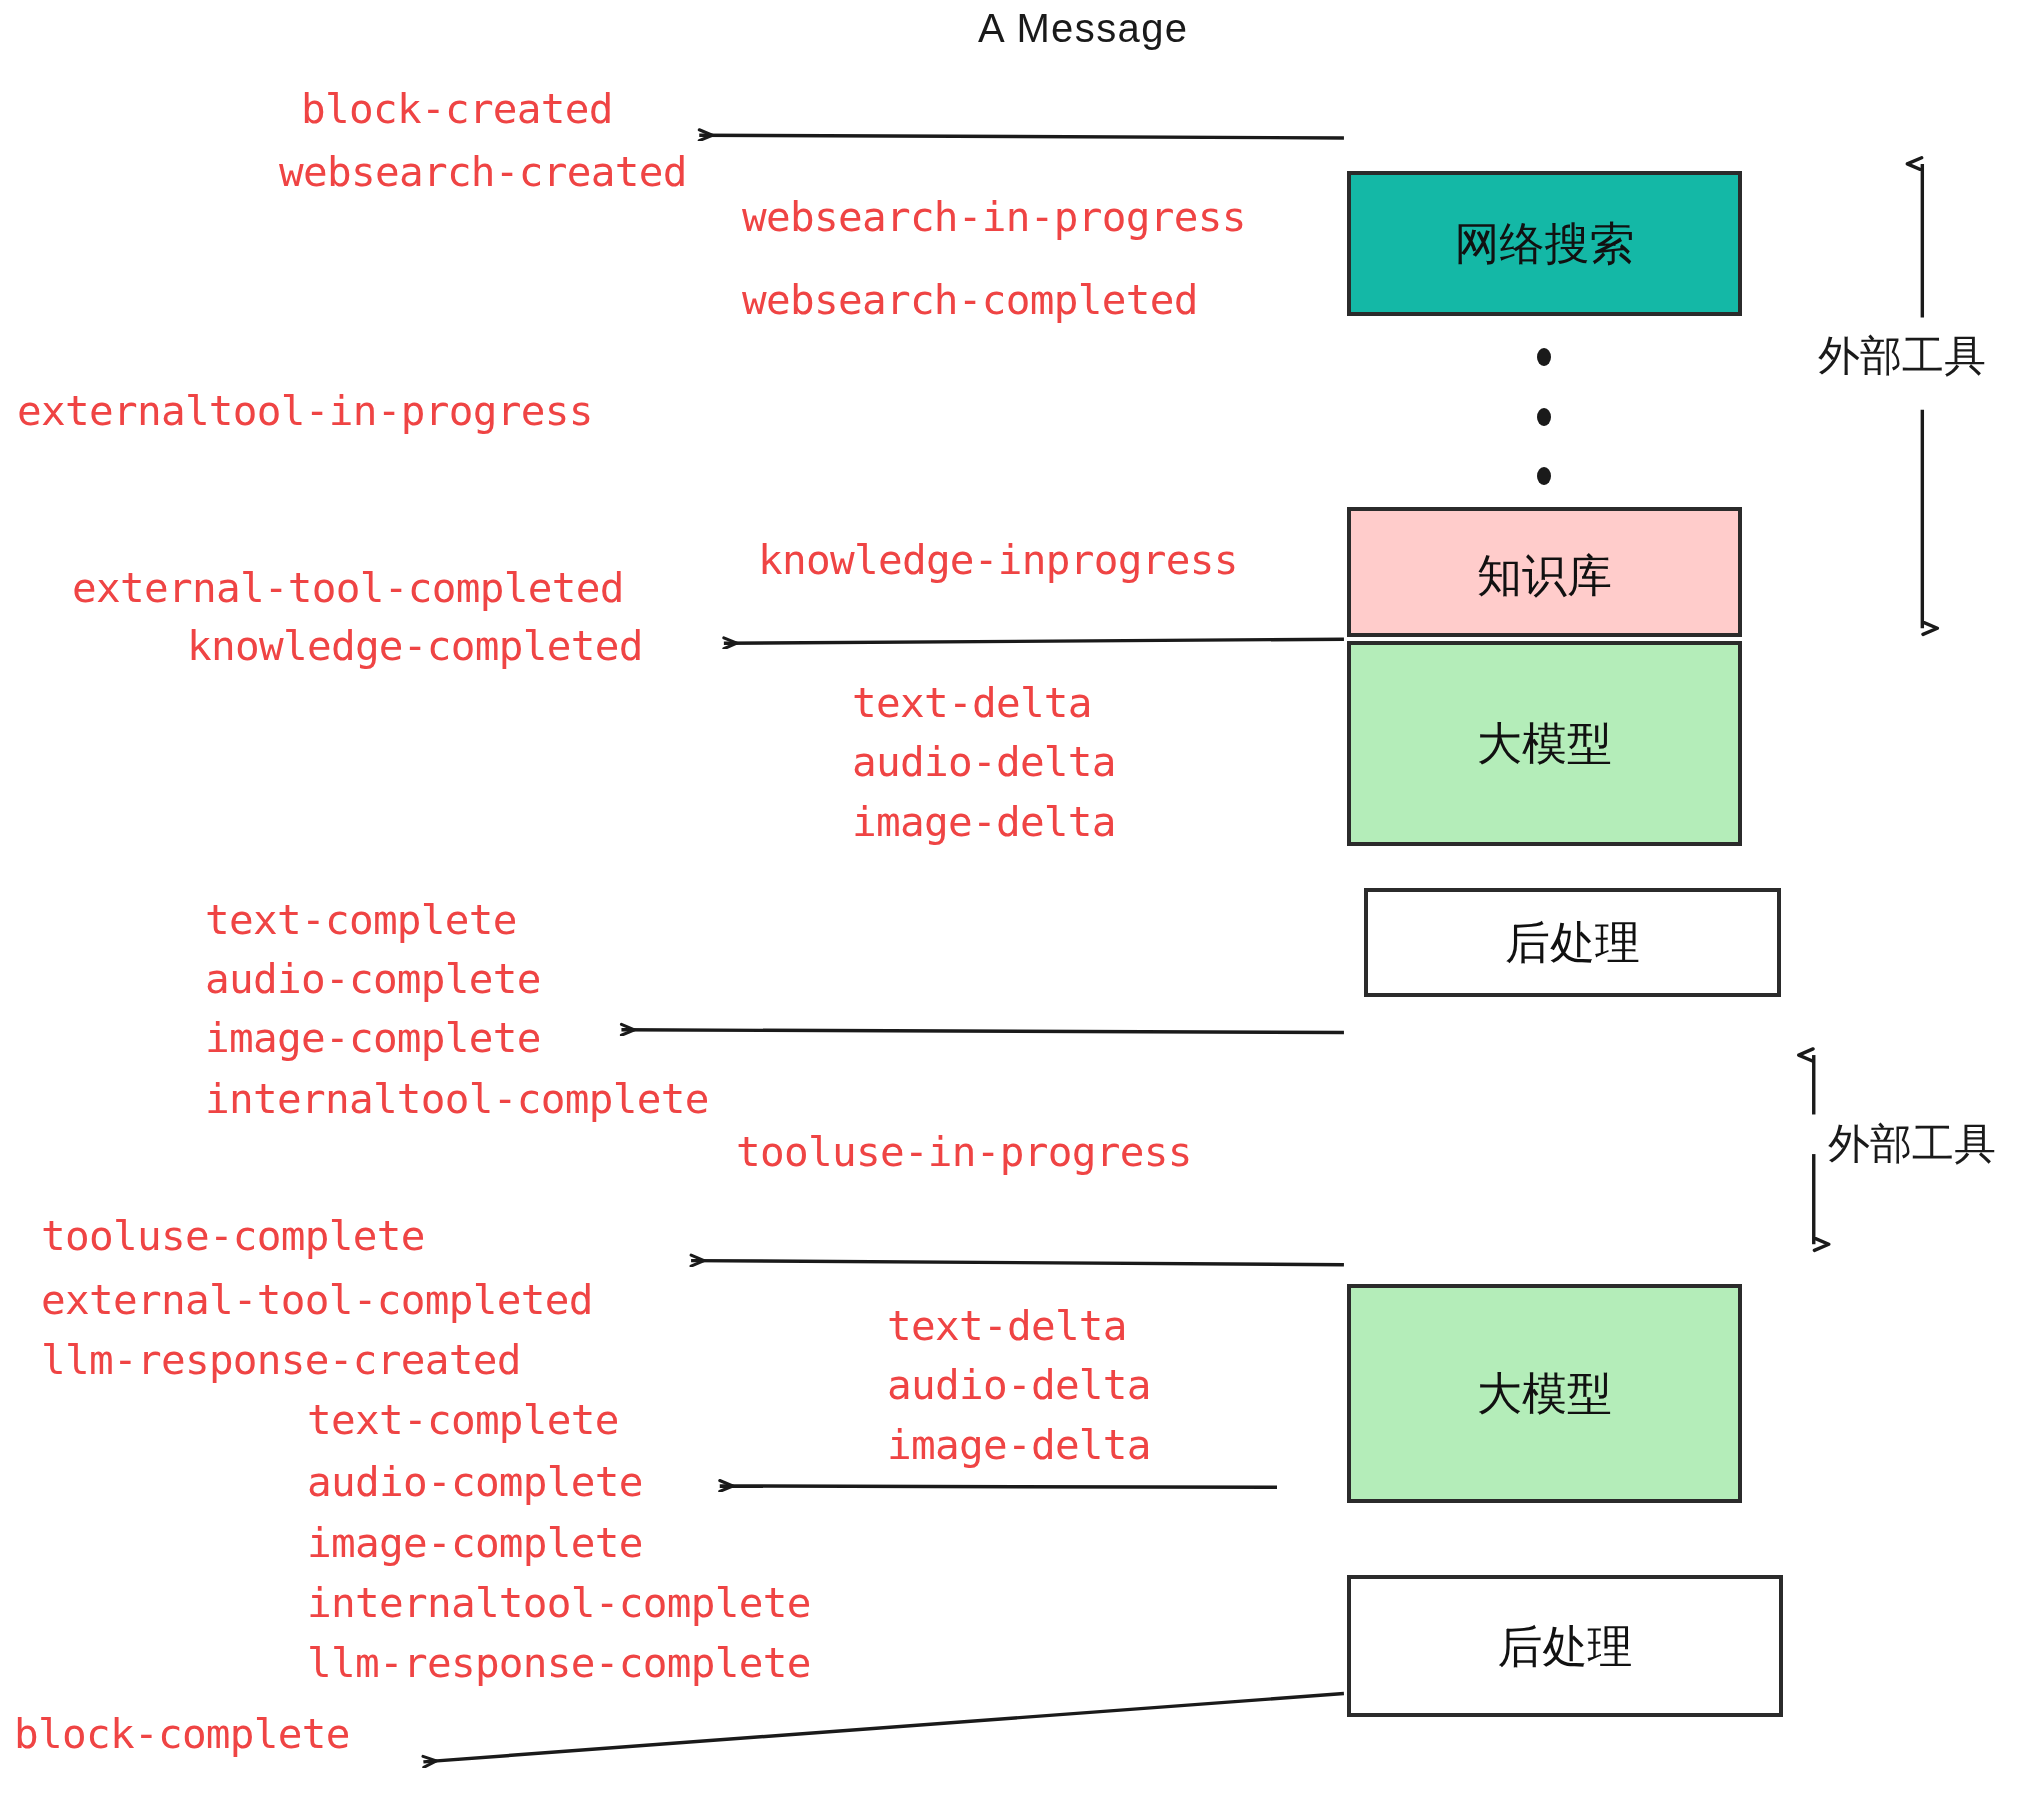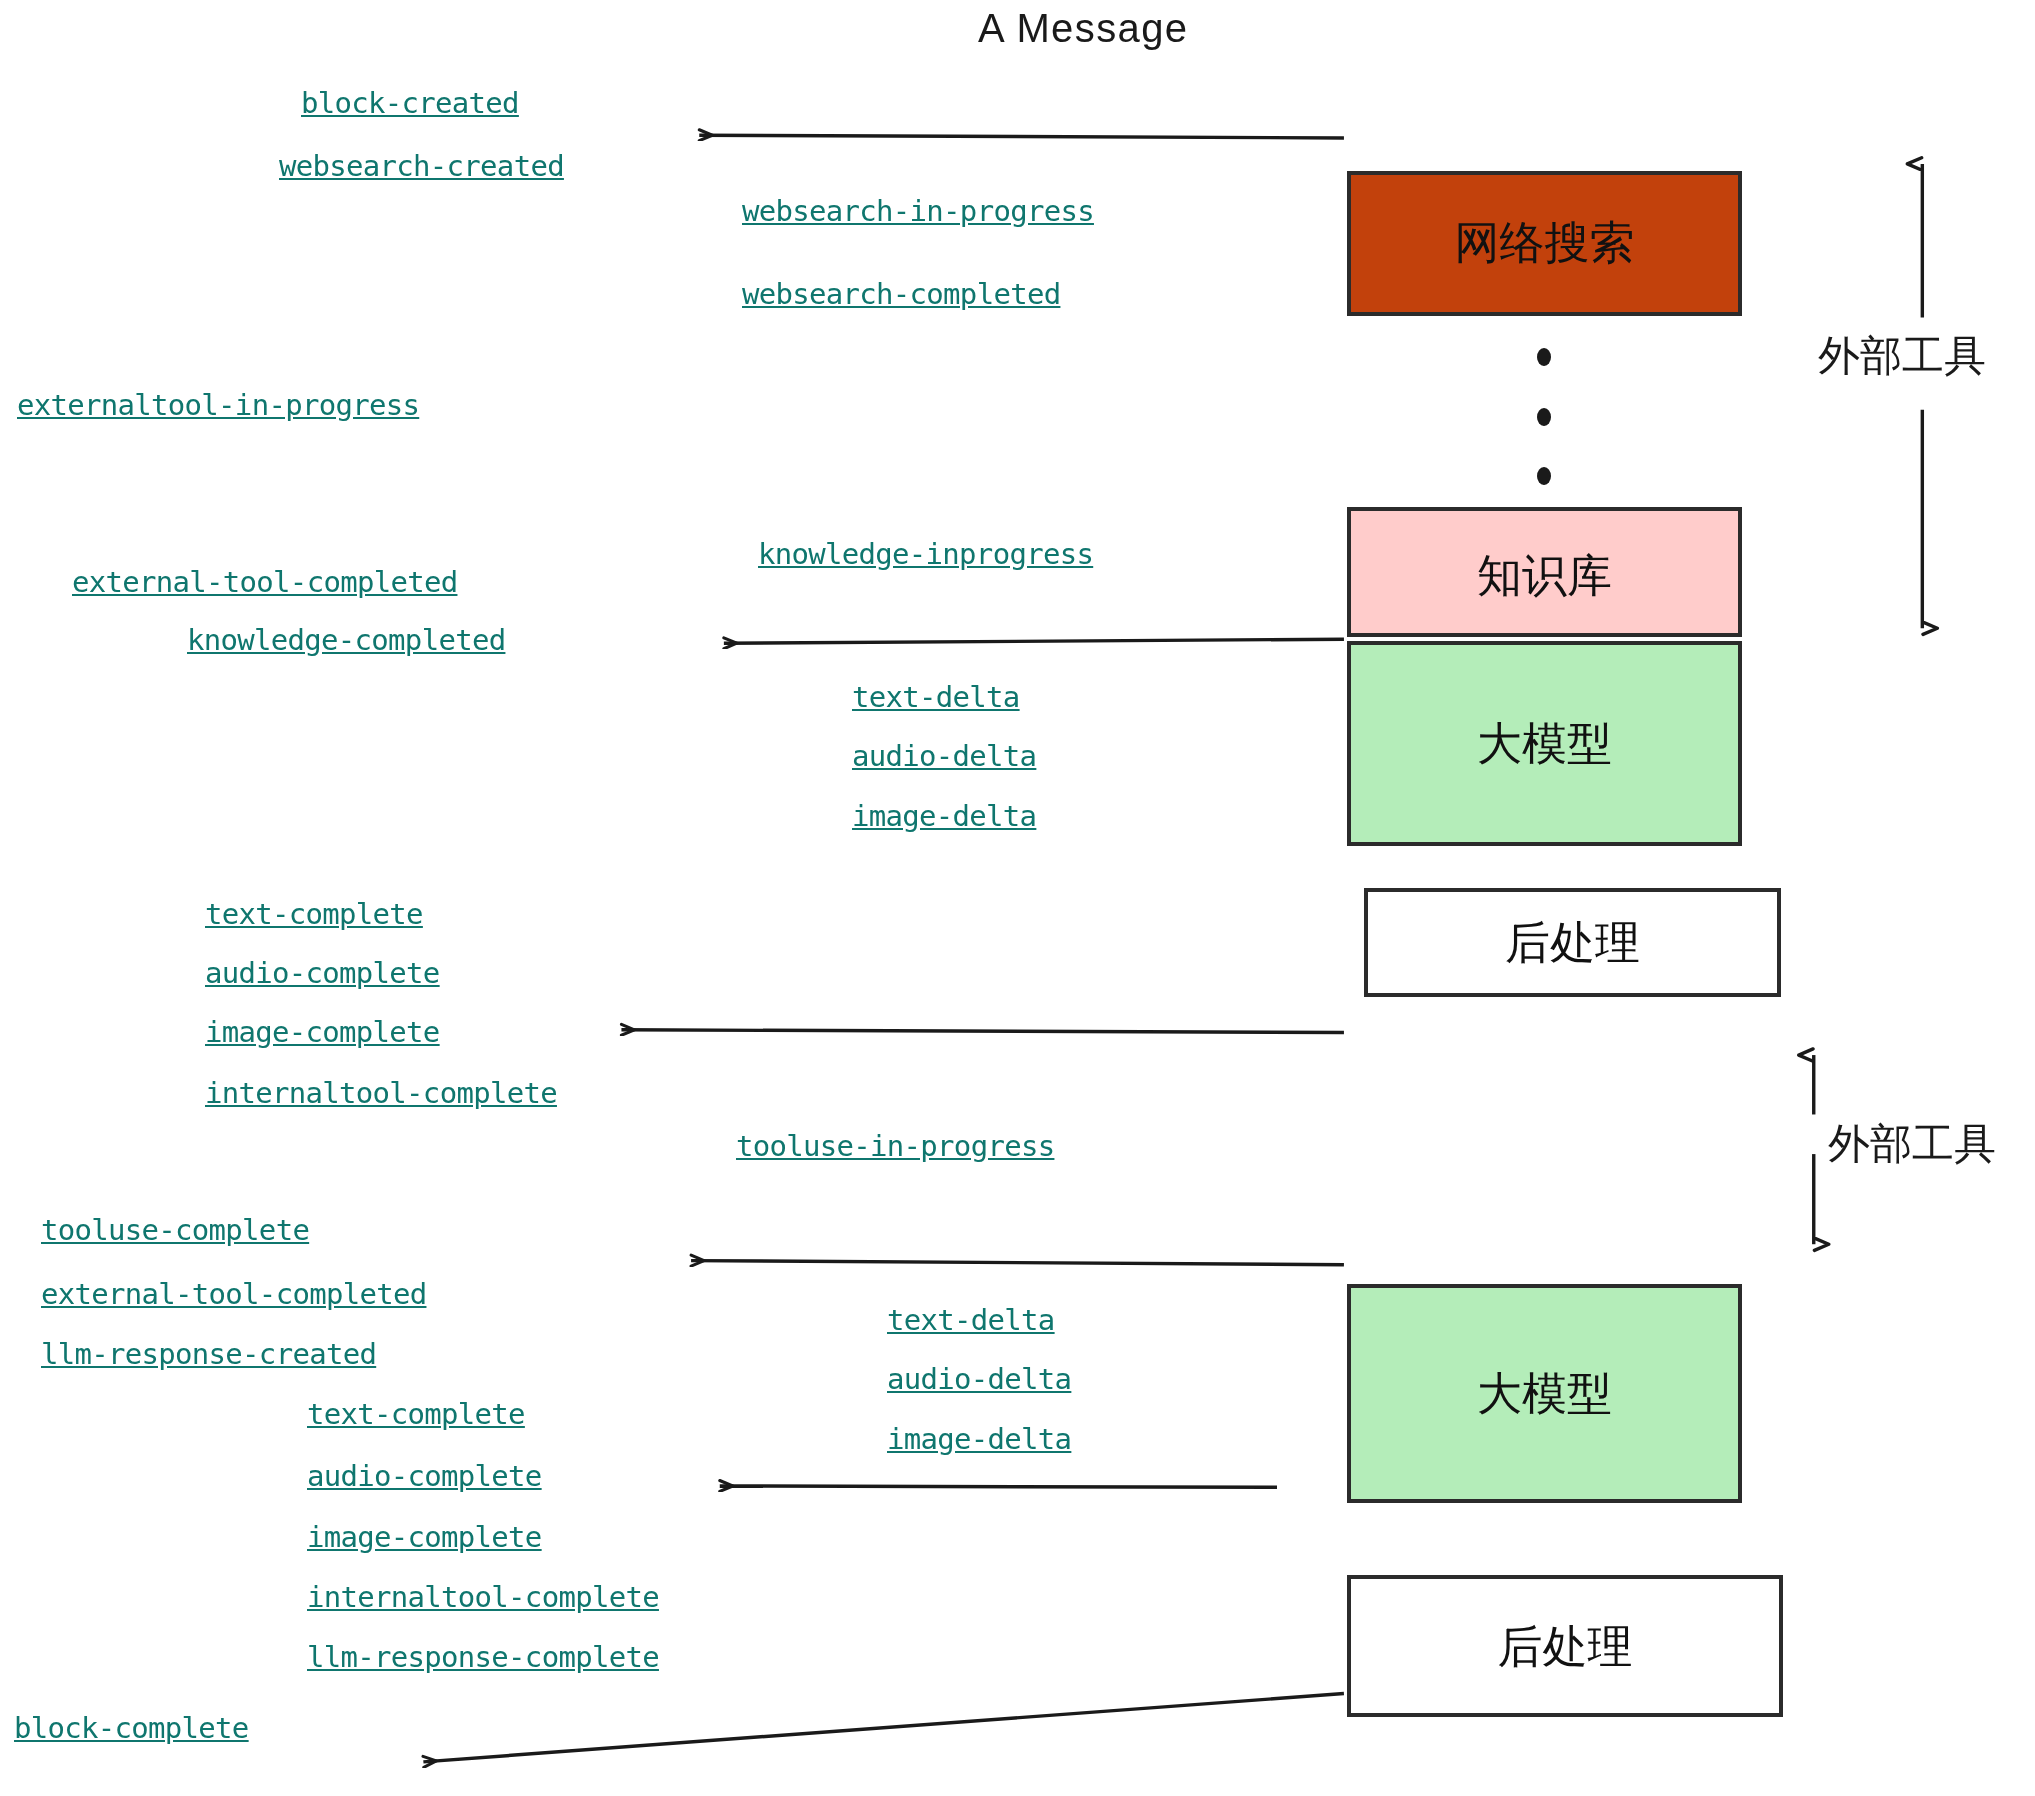--- a/index.html
+++ b/index.html
@@ -11,26 +11,25 @@
     position: relative;
     width: 2035px;
     height: 1796px;
     background: #ffffff;
     font-family: "DejaVu Sans Mono", monospace;
     overflow: hidden;
   }
   .evt {
     position: absolute;
     font-family: "DejaVu Sans Mono", monospace;
-    font-size: 29px;
-    color: #0f766e;
+    font-size: 41px;
+    color: #ef4444;
     white-space: nowrap;
     letter-spacing: -0.7px;
     line-height: 1;
-    text-decoration: underline;
   }
   .title {
     position: absolute;
     font-family: Liberation Sans, sans-serif;
     font-size: 40px;
     color: #1a1a1a;
     white-space: nowrap;
     letter-spacing: 1.4px;
   }
   .node {
@@ -109,21 +108,21 @@
   <div class="evt" style="left:887px; top:1306px;">text-delta</div>
   <div class="evt" style="left:887px; top:1365px;">audio-delta</div>
   <div class="evt" style="left:887px; top:1425px;">image-delta</div>
   <div class="evt" style="left:307px;  top:1400px;">text-complete</div>
   <div class="evt" style="left:307px;  top:1462px;">audio-complete</div>
   <div class="evt" style="left:307px;  top:1523px;">image-complete</div>
   <div class="evt" style="left:307px;  top:1583px;">internaltool-complete</div>
   <div class="evt" style="left:307px;  top:1643px;">llm-response-complete</div>
   <div class="evt" style="left:14px;   top:1714px;">block-complete</div>
 
-  <div class="node align-center" style="left:1347px; top:171px; width:395px; height:145px; background:#c2410c;font-family:Liberation Serif, serif;">
+  <div class="node align-center" style="left:1347px; top:171px; width:395px; height:145px; background:#14b8a6;">
     <span class="node-label">网络搜索</span>
   </div>
 
   <div class="dots" style="left:1537px; top:348px; width:13.7px; height:137px;">
     <i></i>
     <i></i>
     <i></i>
   </div>
 
   <div class="node align-upper" style="left:1347px; top:507px; width:395px; height:130px; background:#ffcccb;">

